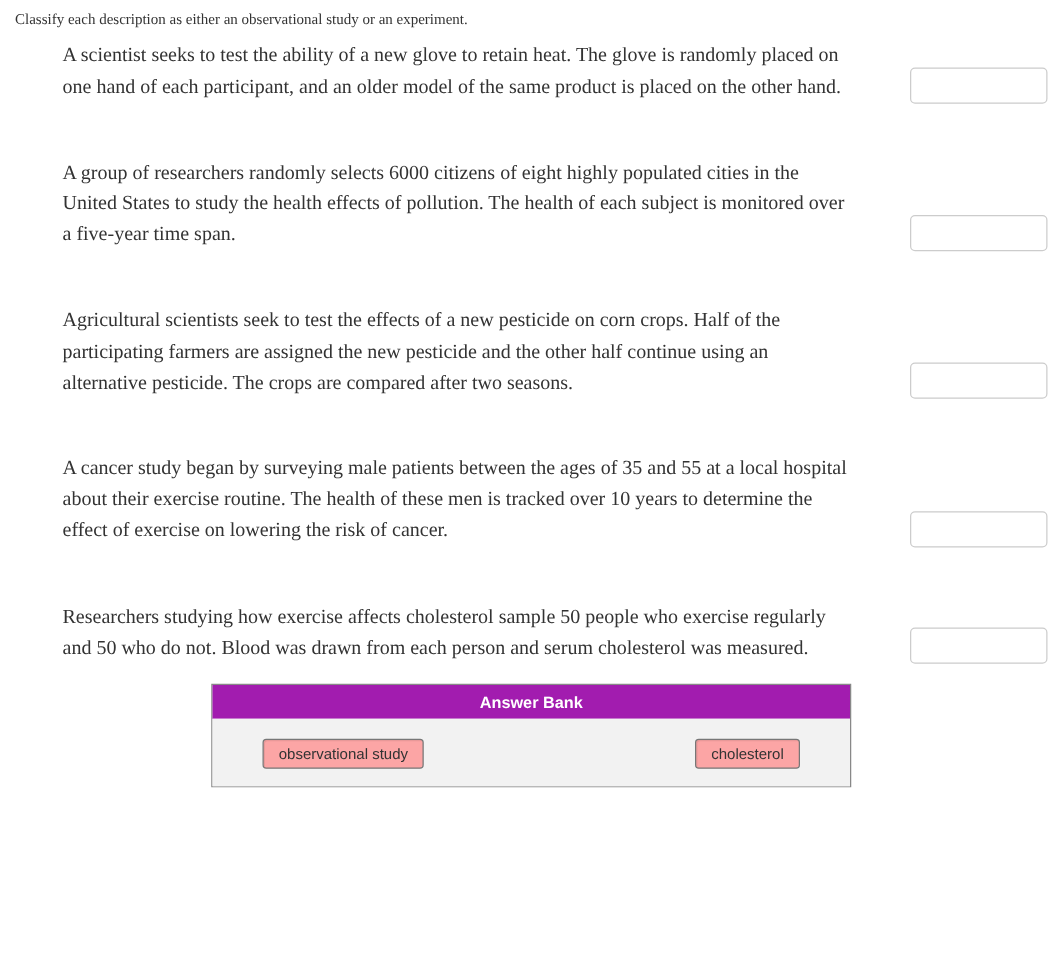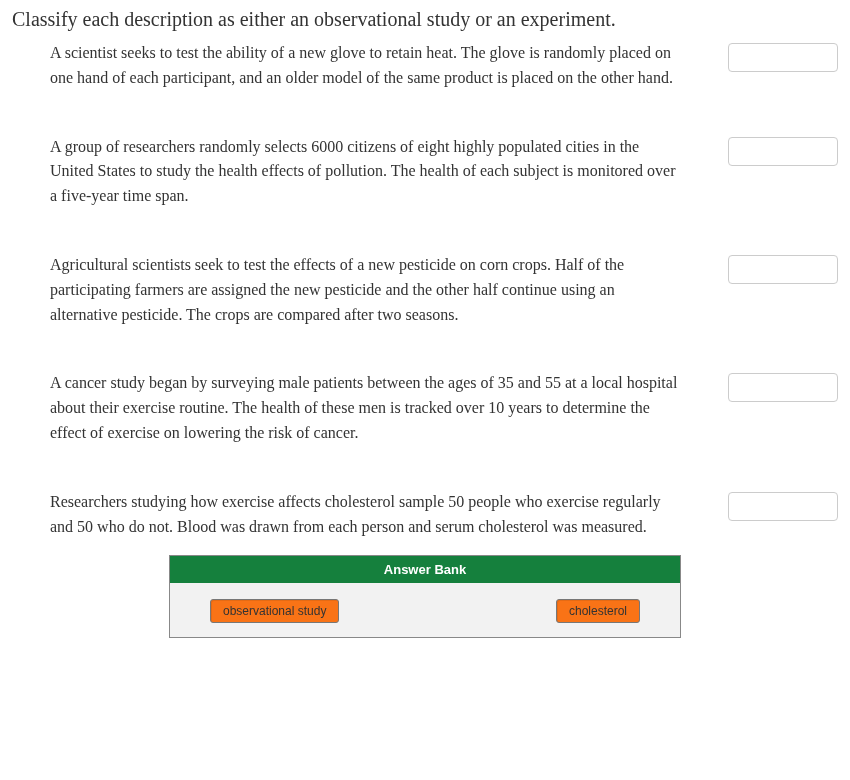--- a/index.html
+++ b/index.html
@@ -7,27 +7,27 @@
     padding: 0;
     font-family: Georgia, 'Times New Roman', serif;
     color: #333;
     background: #fff;
     width: 850px;
   }
   .container {
     padding: 8px 12px 0 12px;
   }
   .instruction {
-    font-size: 20px;
+    font-size: 12px;
     margin-bottom: 10px;
     color: #333;
   }
   .question-row {
     display: flex;
-    align-items: flex-start;
+    align-items: flex-end;
     margin-bottom: 44px;
     padding-left: 38px;
   }
   .question-text {
     flex: 1;
     font-size: 16px;
     line-height: 1.55;
     color: #333;
     padding-right: 50px;
   }
@@ -43,38 +43,38 @@
   .answer-bank-wrap {
     display: flex;
     justify-content: center;
     margin-top: -10px;
   }
   .answer-bank {
     width: 510px;
     border: 1px solid #888;
   }
   .answer-bank-header {
-    background: #15803d;
+    background: #a21caf;
     color: #fff;
     text-align: center;
     font-family: Arial, sans-serif;
     font-size: 13px;
     font-weight: bold;
     padding: 6px 0;
   }
   .answer-bank-body {
     background: #f2f2f2;
     padding: 16px 40px 14px 40px;
     display: flex;
     justify-content: space-between;
   }
   .answer-chip {
     border: 1px solid #777;
     border-radius: 3px;
-    background: #f97316;
+    background: #fca5a5;
     padding: 4px 12px;
     font-family: Arial, sans-serif;
     font-size: 12px;
     color: #333;
     cursor: grab;
     box-shadow: 1px 1px 0 rgba(0,0,0,0.08) inset;
   }
 </style>
 </head>
 <body>

